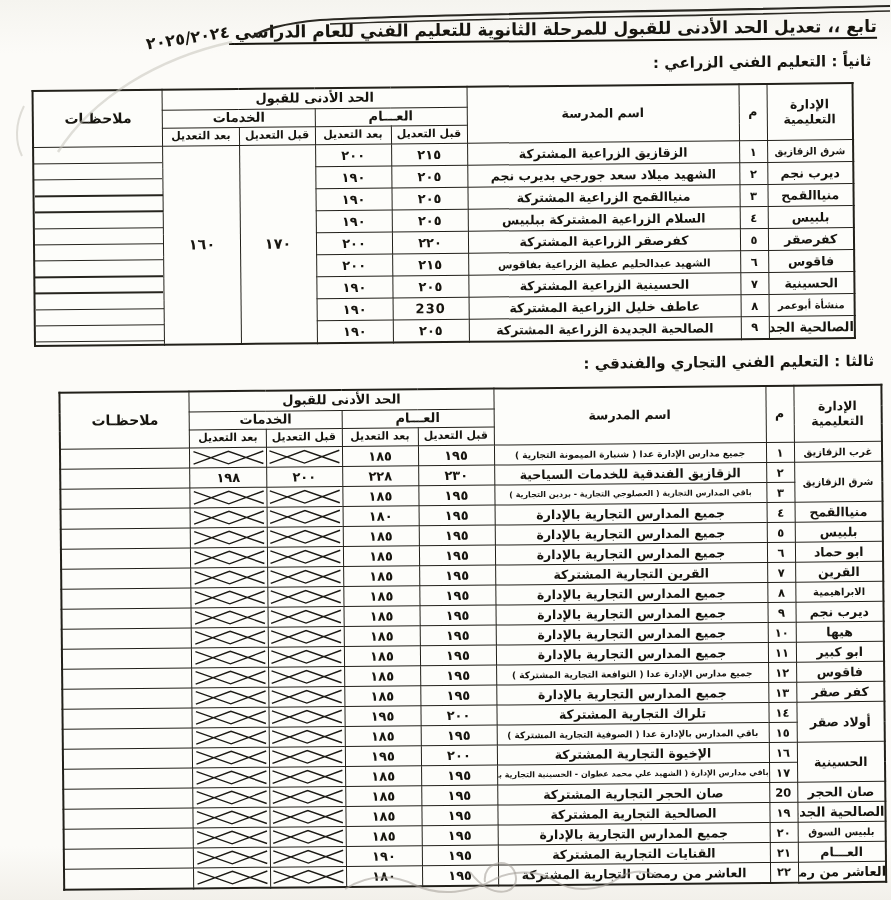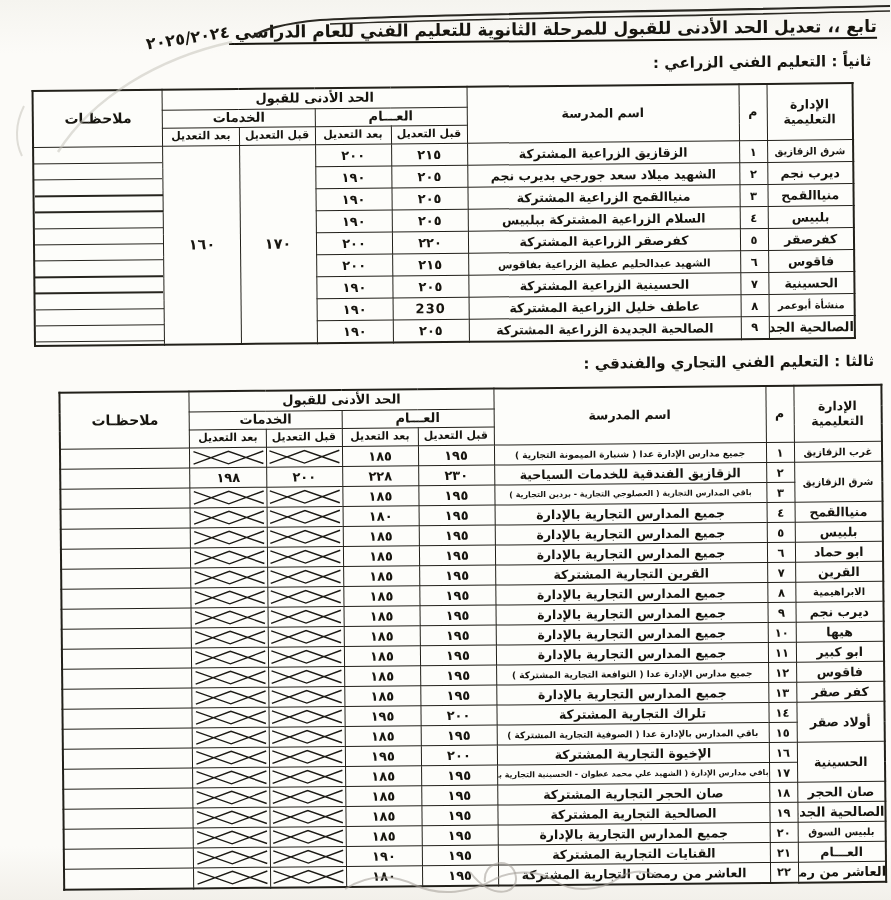--- a/index.html
+++ b/index.html
@@ -505,21 +505,21 @@
           </td>
           <td class="val">
             <svg class="xm" viewBox="0 0 100 24" preserveAspectRatio="none">
               <path d="M2 2 L50 22 L98 2 M2 22 L50 2 L98 22"></path>
             </svg>
           </td>
           <td class="notes"></td>
         </tr>
         <tr>
           <td class="admin">صان الحجر</td>
-          <td class="numc">١٨</td>
+          <td class="numc">20</td>
           <td class="school">صان الحجر التجارية المشتركة</td>
           <td class="val">١٩٥</td>
           <td class="val">١٨٥</td>
           <td class="val">
             <svg class="xm" viewBox="0 0 100 24" preserveAspectRatio="none">
               <path d="M2 2 L50 22 L98 2 M2 22 L50 2 L98 22"></path>
             </svg>
           </td>
           <td class="val">
             <svg class="xm" viewBox="0 0 100 24" preserveAspectRatio="none">

